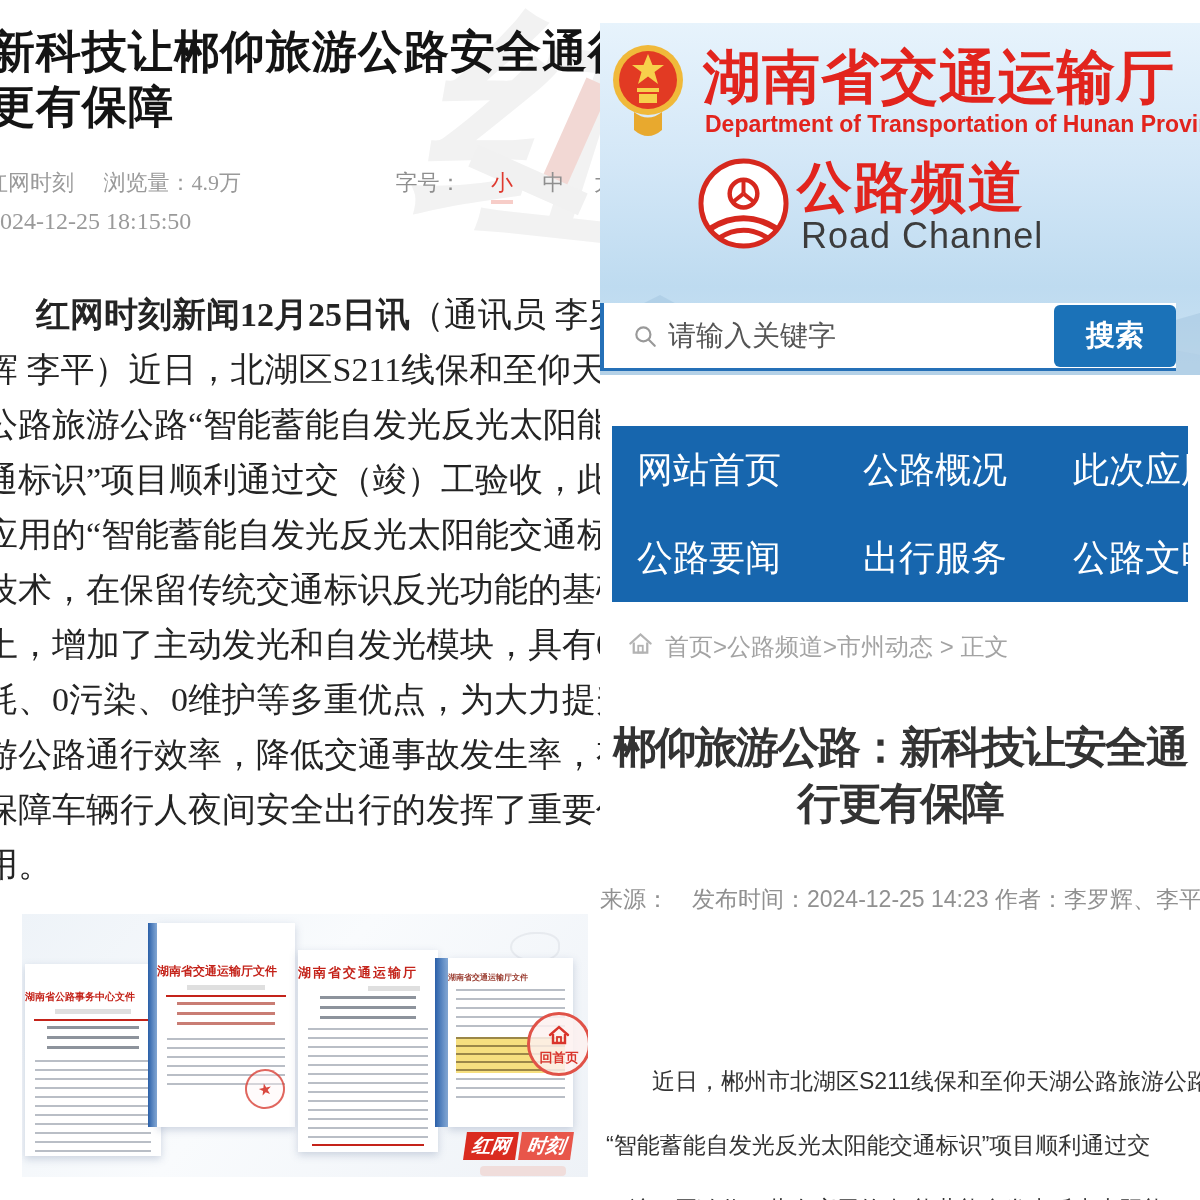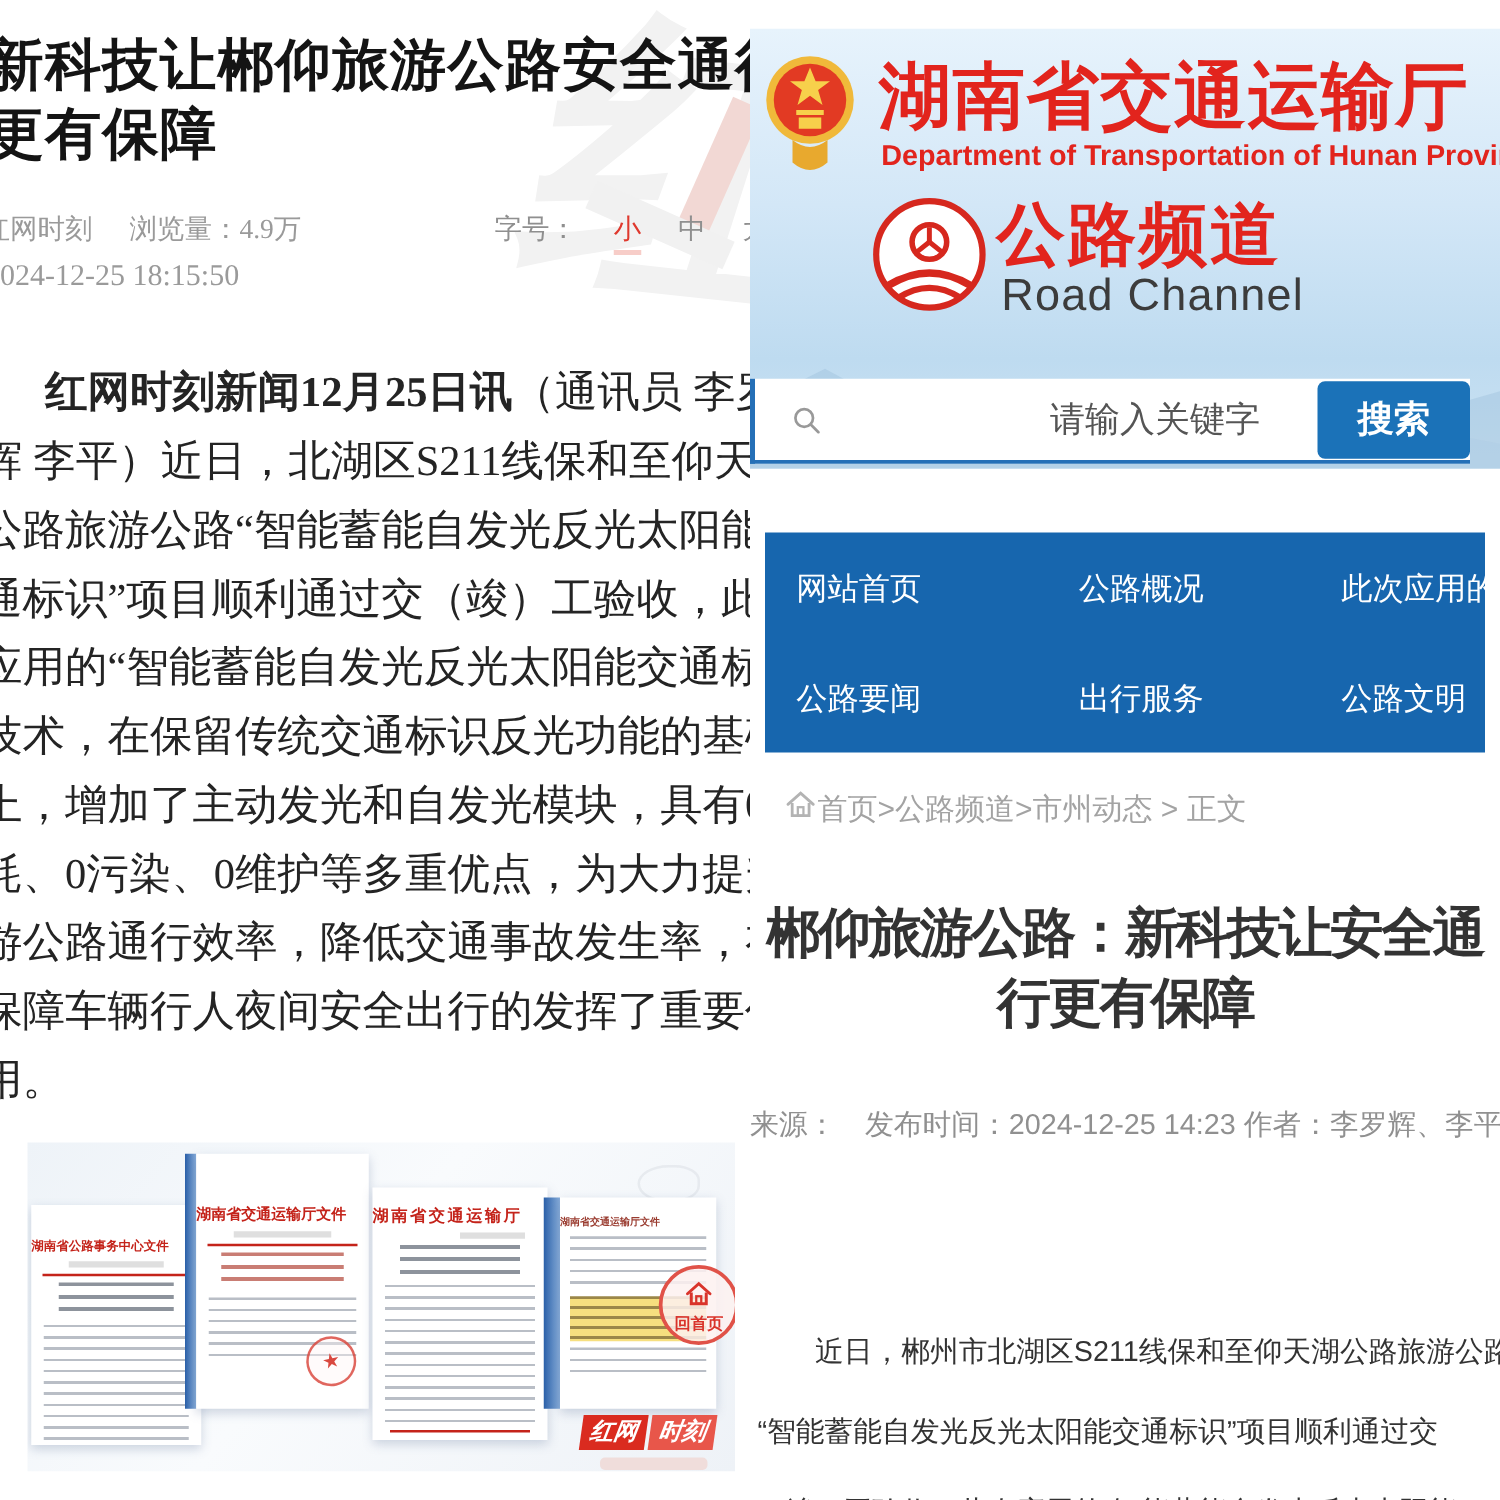--- a/index.html
+++ b/index.html
@@ -69,29 +69,29 @@
           white-space:nowrap;letter-spacing:1px;}
   .org-en{position:absolute;left:105px;top:88px;font-size:23px;font-weight:700;color:#e2241d;white-space:nowrap;}
   .road-logo{position:absolute;left:97px;top:134px;width:93px;height:93px;}
   .chan-cn{position:absolute;left:197px;top:128px;font-size:55px;font-weight:700;color:#e2241d;
            white-space:nowrap;letter-spacing:2px;}
   .chan-en{position:absolute;left:201px;top:192px;font-size:36px;color:#3c3c3c;white-space:nowrap;letter-spacing:1px;}
   .r-search{position:absolute;left:0;top:303px;width:576px;height:68px;background:#fff;box-sizing:border-box;
             border-left:4px solid #2570b7;border-bottom:3px solid #2570b7;}
   .search-icon{position:absolute;left:28px;top:20px;width:26px;height:26px;}
   .search-input{position:absolute;left:62px;top:8px;width:340px;height:48px;border:none;outline:none;
-            font-size:28px;color:#444;font-family:inherit;background:transparent;text-align:right;}
+            font-size:28px;color:#444;font-family:inherit;background:transparent;}
   .search-input::placeholder{color:#555;opacity:1;}
   .search-btn{position:absolute;right:0;top:2px;width:122px;height:62px;background:#1b72b8;border:none;
             border-radius:6px;color:#fff;font-size:29px;font-weight:700;font-family:inherit;cursor:pointer;}
   .r-nav{position:absolute;left:12px;top:426px;width:576px;height:176px;background:#1766ae;
          display:grid;grid-template-columns:226px 210px auto;grid-template-rows:1fr 1fr;
          align-items:center;padding-left:25px;box-sizing:border-box;}
-  .r-nav .nav-item{color:#fff;font-size:25px;white-space:nowrap;cursor:pointer;}
-  .r-crumbs{position:absolute;left:27px;top:630px;display:flex;align-items:center;
+  .r-nav .nav-item{color:#fff;font-size:36px;white-space:nowrap;cursor:pointer;}
+  .r-crumbs{position:absolute;left:27px;top:630px;display:flex;align-items:center;gap:11px;
             color:#a3a3a3;font-size:24px;white-space:nowrap;cursor:pointer;}
   .r-title{position:absolute;left:0;top:719px;width:600px;text-align:center;font-size:43px;
            line-height:56px;font-weight:700;color:#333;letter-spacing:-2px;}
   .r-meta{position:absolute;left:0;top:884px;width:600px;text-align:center;font-size:23px;color:#909090;
           white-space:nowrap;}
   .r-font{position:absolute;left:0;top:944px;width:600px;text-align:center;font-size:24px;color:#8f8f8f;}
   .r-font .fsz{display:inline-block;margin:0 6px;cursor:pointer;}
   .fsz-active{color:#3174ad;}
   .r-body{position:absolute;left:6px;top:1049px;width:594px;font-size:23px;line-height:64px;color:#333;}
   .r-body .r-line{white-space:nowrap;height:64px;}

